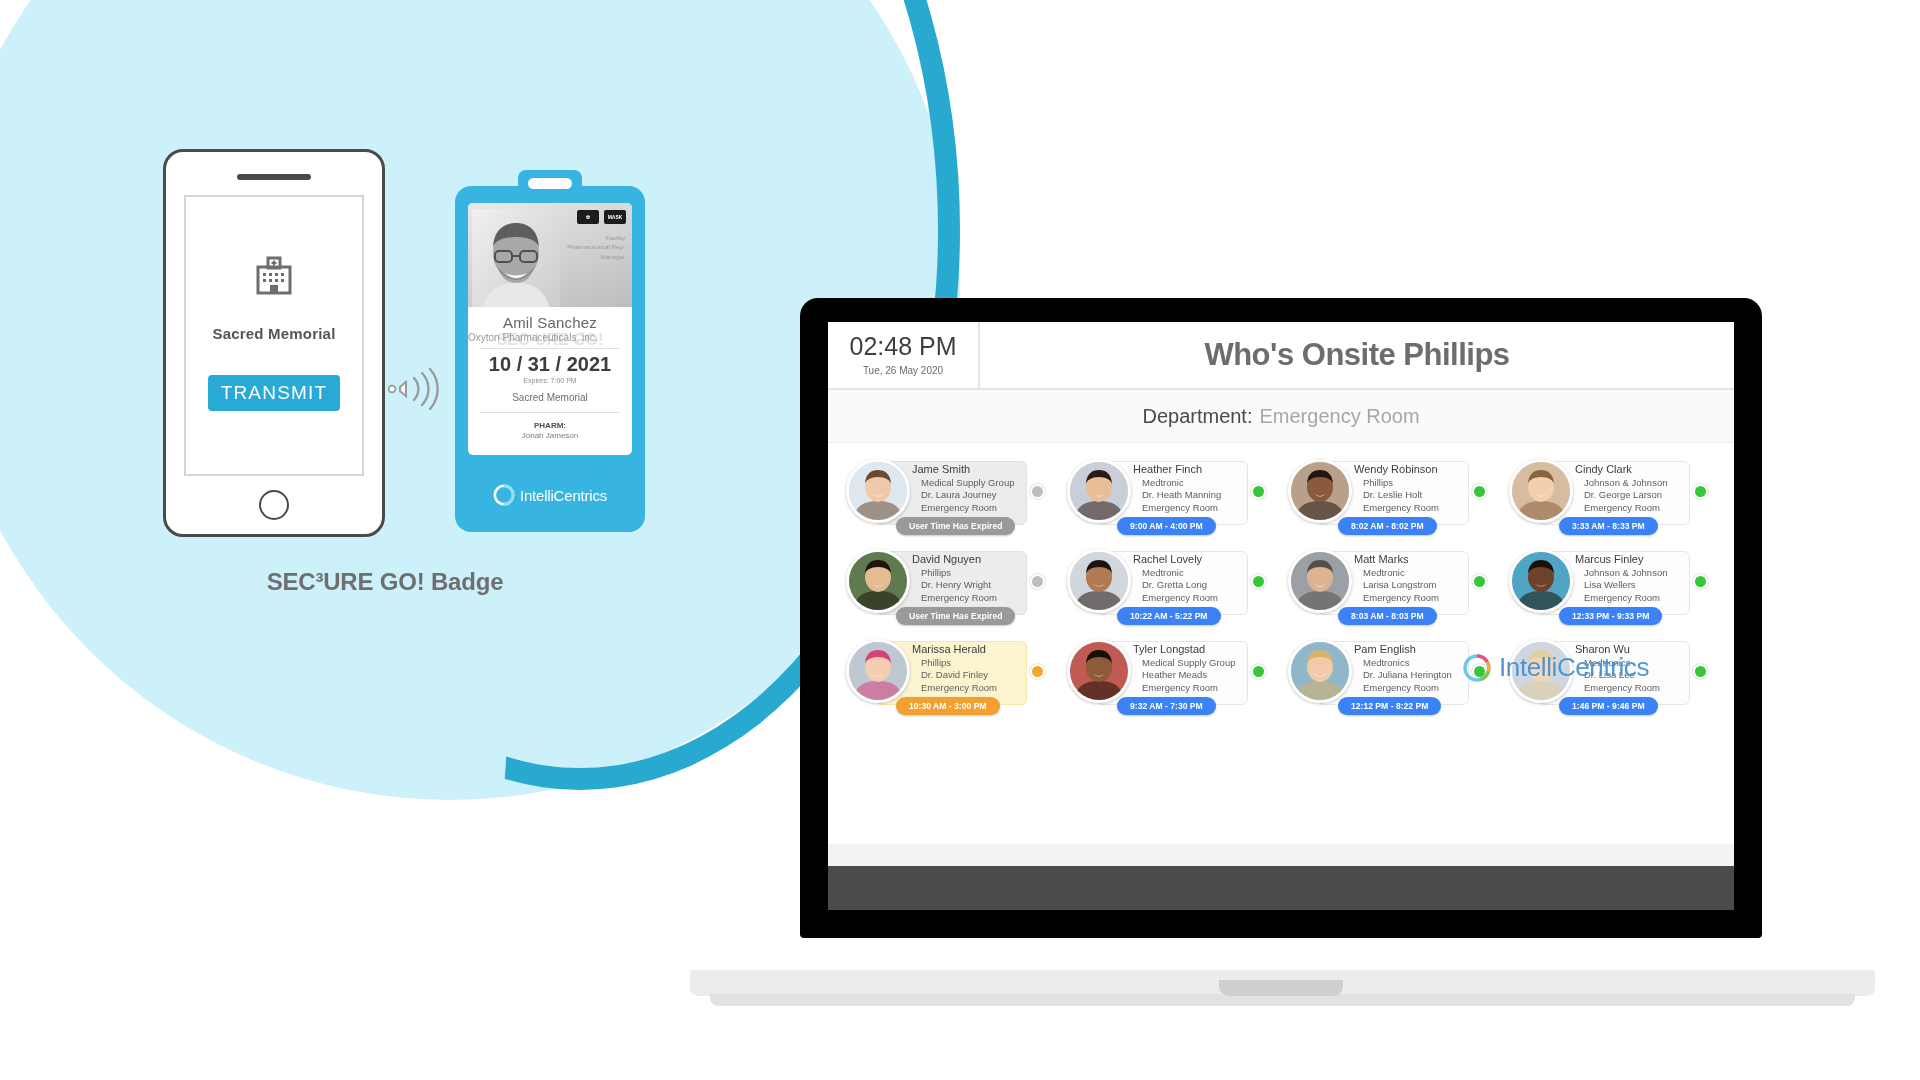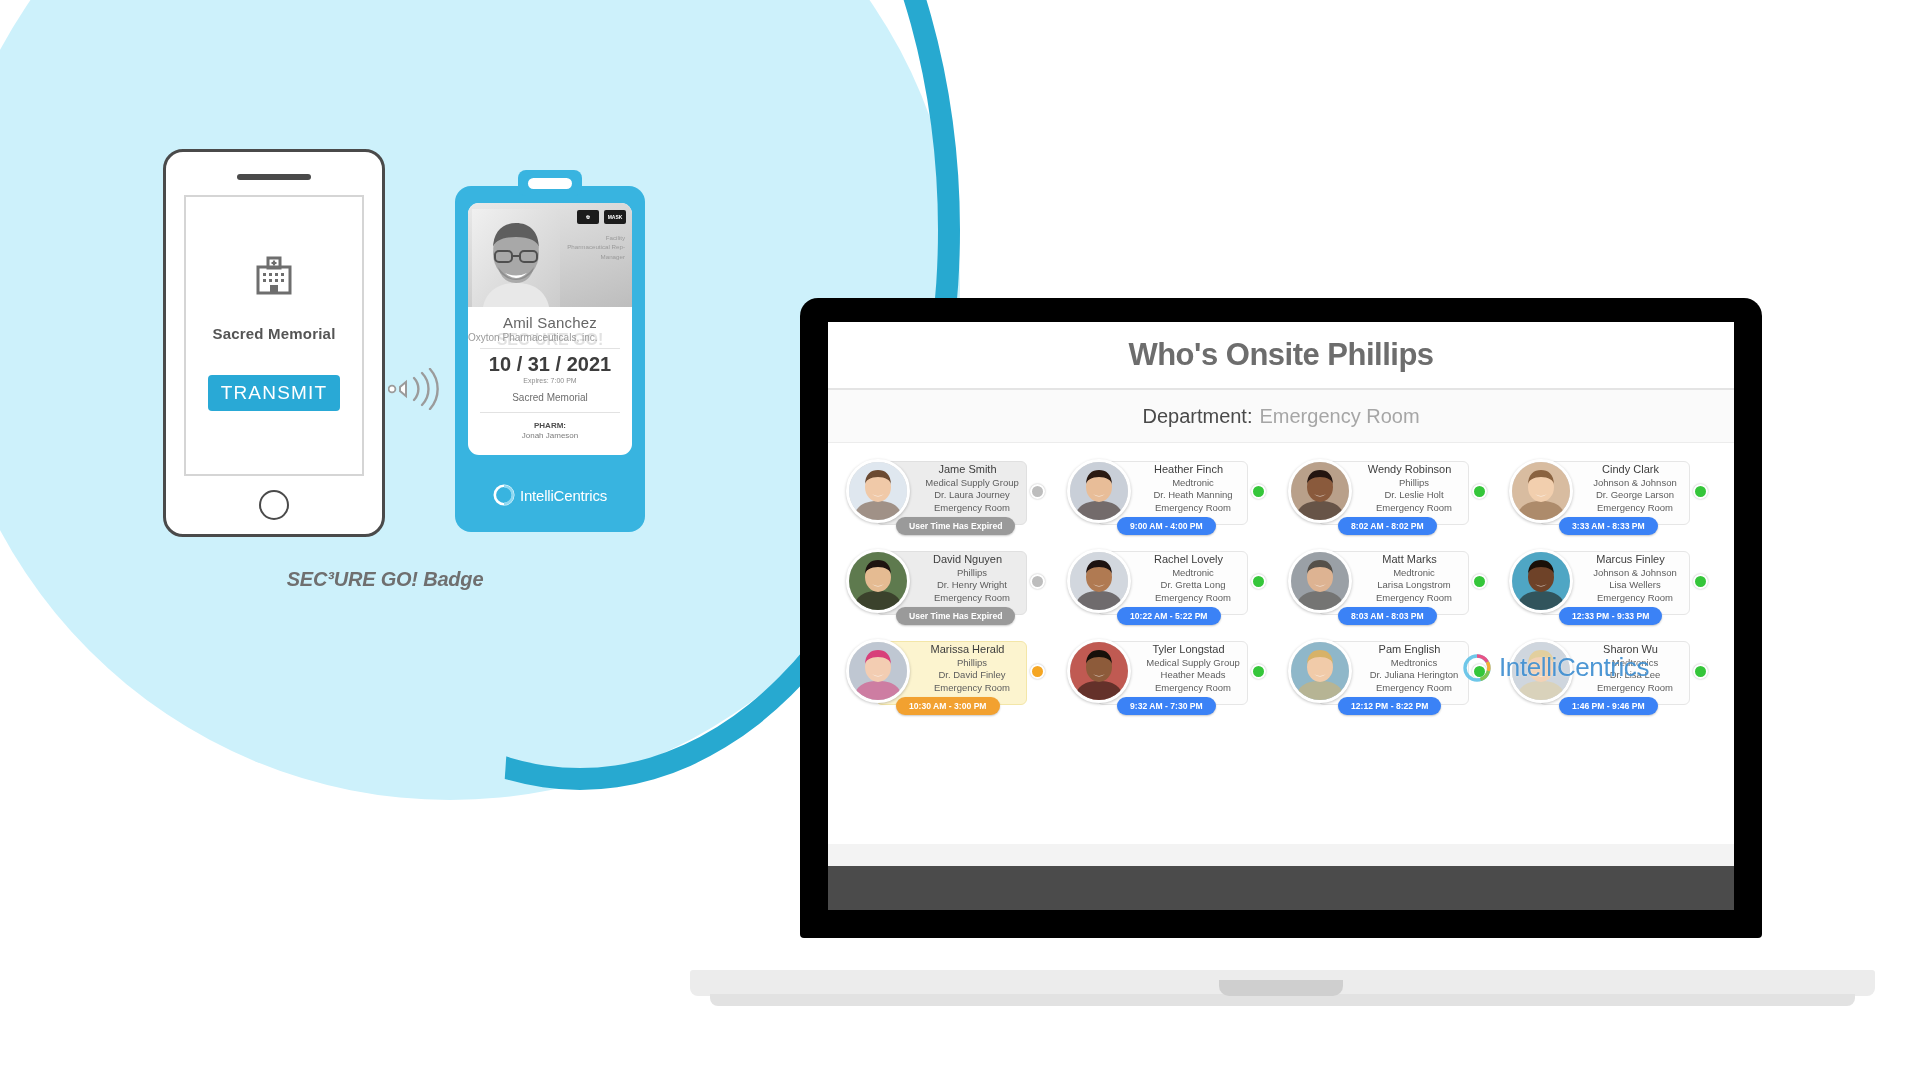--- a/index.html
+++ b/index.html
@@ -68,21 +68,21 @@
   .badge-clip{
     position:absolute;left:50%;transform:translateX(-50%);top:-16px;
     width:64px;height:26px;background:#38b4e0;border-radius:8px;
   }
   .badge-clip-hole{
     position:absolute;left:50%;transform:translateX(-50%);top:-8px;
     width:44px;height:11px;background:#ffffff;border-radius:6px;
   }
   .badge-card{
     position:absolute;left:13px;right:13px;top:17px;height:252px;
-    background:#ffffff;border-radius:11px;overflow:hidden;
+    background:#ffffff;border-radius:5px;overflow:hidden;
   }
   .badge-photo{
     position:relative;height:104px;background:linear-gradient(160deg,#e9e9e9,#bdbdbd);
     overflow:hidden;
   }
   .badge-photo .face{
     position:absolute;left:4px;top:6px;width:88px;height:104px;
   }
   .badge-tags{position:absolute;right:6px;top:7px;display:flex;gap:5px;}
   .tag-box{
@@ -118,21 +118,21 @@
     display:flex;align-items:center;justify-content:center;gap:5px;
   }
   .badge-brand-text{color:#ffffff;font-size:15px;letter-spacing:-.2px;}
   .badge-watermark{
     position:absolute;left:50%;top:128px;transform:translateX(-50%);
     font-size:16px;color:rgba(150,150,150,.28);font-weight:bold;white-space:nowrap;text-align:right;
   }
 
   .badge-caption{
     position:absolute;left:235px;top:568px;width:300px;text-align:center;
-    font-size:20px;font-weight:bold;color:#6f6f6f;letter-spacing:-.2px;font-style:italic;
+    font-size:24px;font-weight:bold;color:#6f6f6f;letter-spacing:-.2px;
   }
 
   
   .laptop{position:absolute;left:800px;top:298px;width:962px;height:650px;}
   .laptop-lid{
     position:absolute;left:0;top:0;width:962px;height:640px;
     background:#000000;border-radius:18px 18px 4px 4px;
   }
   .laptop-screen{
     position:absolute;left:28px;top:24px;width:906px;height:588px;
@@ -184,21 +184,21 @@
   }
   .pcard.expired .pcard-body{background:#ececec;border-color:#e0e0e0;}
   .pcard.warn .pcard-body{background:#fcf4cf;border-color:#f3e6a8;}
   .pcard-avatar{
     position:absolute;left:0;top:0;width:58px;height:58px;border-radius:50%;
     overflow:hidden;background:#d8d8d8;border:3px solid #fff;
     box-shadow:0 1px 3px rgba(0,0,0,.25);z-index:3;
   }
   .pcard-avatar svg{display:block;width:100%;height:100%;}
   .pcard-text{
-    position:absolute;left:66px;top:4px;right:30px;text-align:center;
+    position:absolute;left:66px;top:4px;right:30px;
   }
   .pname{font-size:11px;color:#3d3d3d;line-height:1.25;}
   .pmeta{font-size:9.5px;color:#5d5d5d;line-height:1.32;padding-left:9px;}
   .pcard-dot{
     position:absolute;right:8px;top:25px;width:11px;height:11px;border-radius:50%;
     background:#35c63a;border:2px solid #fff;box-shadow:0 0 2px rgba(0,0,0,.3);z-index:4;
   }
   .pcard.expired .pcard-dot{background:#bdbdbd;}
   .pcard.warn .pcard-dot{background:#f5a623;}
   .pill{
@@ -324,20 +324,24 @@
   </div>
 
   <div class="badge-caption">SEC³URE GO! Badge</div>
 
   <div class="laptop">
     <div class="laptop-lid"></div>
     <div class="laptop-screen">
 
       <div class="dash">
         <div class="dash-topbar">
+          <div class="dash-clock">
+            <div class="dash-time">02:48 PM</div>
+            <div class="dash-date">Tue, 26 May 2020</div>
+          </div>
           <div class="dash-title-wrap">
             <div class="dash-title">Who's Onsite Phillips</div>
           </div>
         </div>
 
         <div class="dash-subbar">
           <span class="dept-label">Department:</span>
           <span class="dept-value">Emergency Room</span>
         </div>
 

